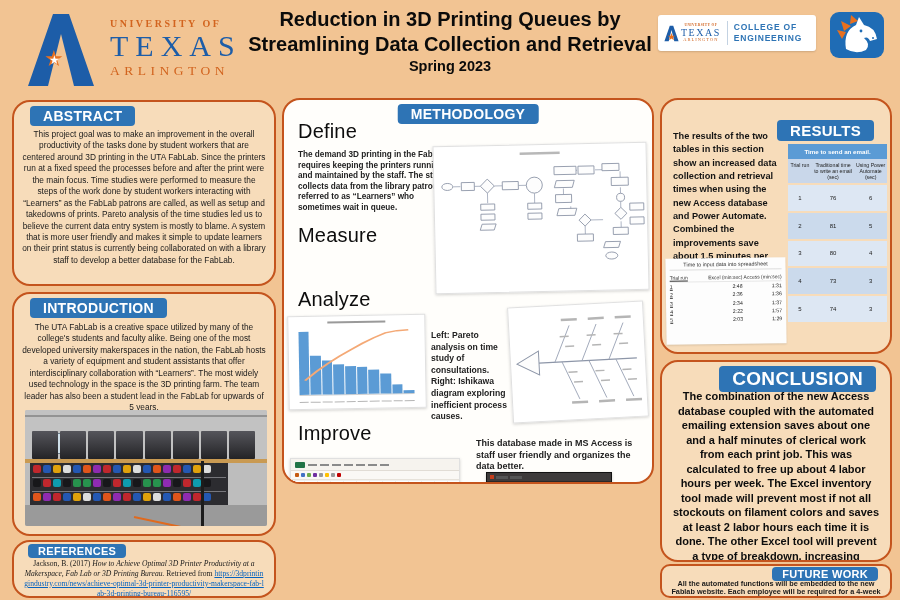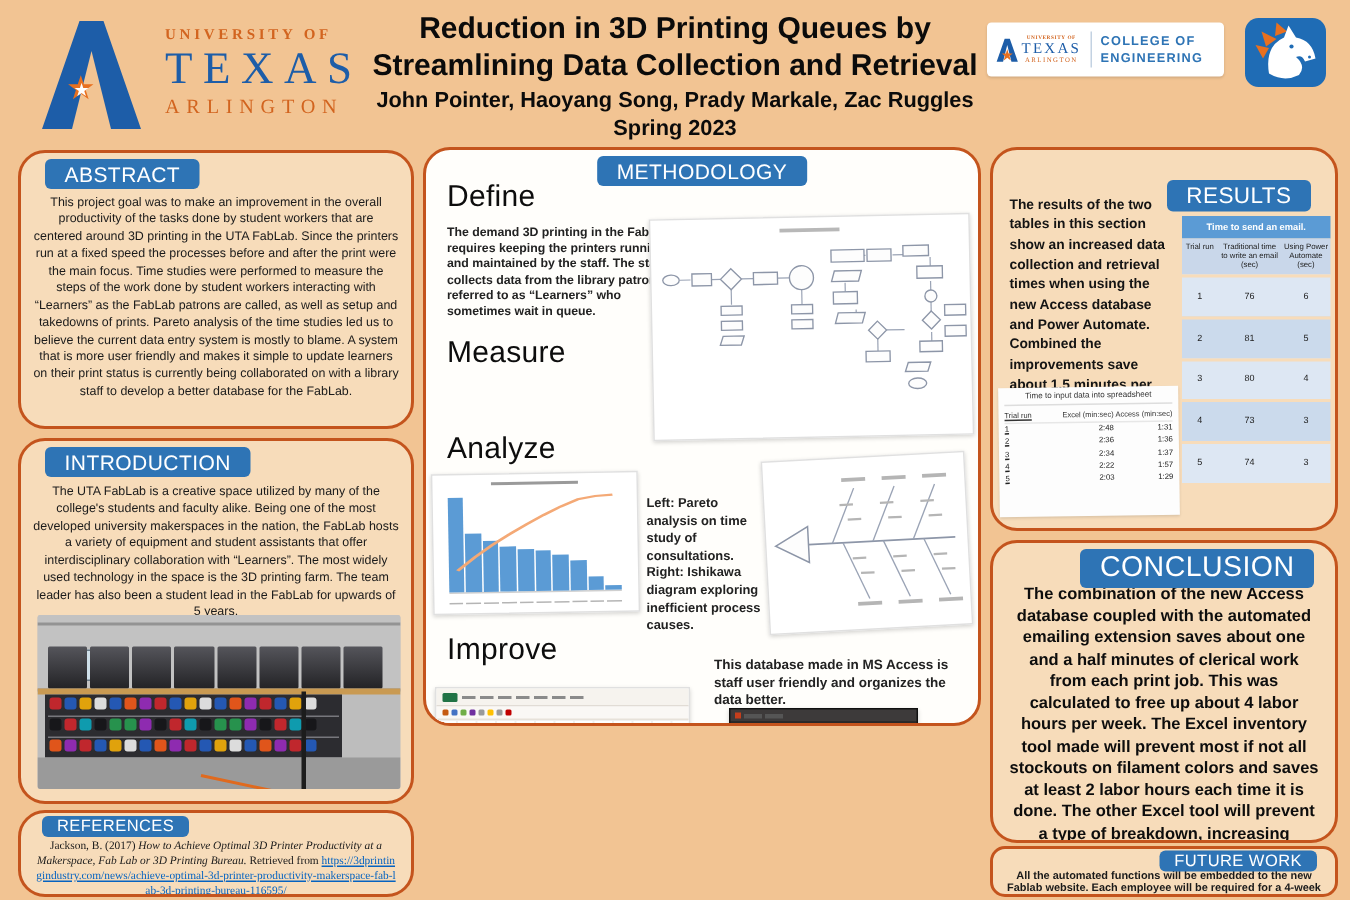--- a/index.html
+++ b/index.html
@@ -1,20 +1,20 @@
 <!DOCTYPE html>
 <html><head>
 <meta charset="utf-8">
 <style>
   html,body{margin:0;padding:0;}
   .page{position:relative;width:900px;height:600px;background:#f2c493;font-family:"Liberation Sans",sans-serif;overflow:hidden;}
   .panel{position:absolute;border:2px solid #c4541d;border-radius:18px;box-sizing:border-box;overflow:hidden;}
   .cream{background:#f7dcba;}
   .whitebg{background:#fffefb;}
-  .badge{position:absolute;background:#2e74b5;color:#fff;font-weight:normal;padding:2px 13px;border-radius:4px;font-size:14px;letter-spacing:.3px;z-index:5;white-space:nowrap;}
+  .badge{position:absolute;background:#2e74b5;color:#fff;font-weight:bold;padding:2px 13px;border-radius:4px;font-size:14px;letter-spacing:.3px;z-index:5;white-space:nowrap;}
   .badge.small{font-size:11px;padding:1px 10px;}
 
   
   .uta-logo{position:absolute;left:20px;top:8px;width:230px;height:84px;}
   .amark{position:absolute;left:6px;top:4px;width:70px;height:76px;}
   .star-outer{position:absolute;left:24px;top:40px;font-size:22px;color:#e8701f;line-height:1;}
   .star-inner{position:absolute;left:29px;top:46px;font-size:12px;color:#fff;line-height:1;}
   .uta-text{position:absolute;left:90px;top:10px;font-family:"Liberation Serif",serif;}
   .uta-l1{font-size:10px;color:#d2641f;letter-spacing:2.5px;font-weight:bold;}
   .uta-l2{font-size:30px;color:#1d5da8;letter-spacing:7px;line-height:1.1;}
@@ -172,21 +172,20 @@
     <span class="star-inner">★</span>
     <div class="uta-text">
       <div class="uta-l1">UNIVERSITY OF</div>
       <div class="uta-l2">TEXAS</div>
       <div class="uta-l3">ARLINGTON</div>
     </div>
   </div>
 
   <div class="title-block">
     <div class="title-main">Reduction in 3D Printing Queues by Streamlining Data Collection and Retrieval</div>
-    <div class="title-authors">John Pointer, Haoyang Song, Prady Markale, Zac Ruggles</div>
     <div class="title-term">Spring 2023</div>
   </div>
 
   <div class="coe-badge">
     <svg width="15" height="17" viewBox="0 0 70 76">
       <path d="M2 74 L27 2 L43 2 L68 74 L48 74 L35 22 L22 74 Z" fill="#1d5da8"></path>
       <path d="M35 34 L39 48 L52 48 L42 56 L46 70 L35 61 L24 70 L28 56 L18 48 L31 48 Z" fill="#e8701f"></path>
     </svg>
     <div class="coe-mini-text">
       <div class="coe-mini-l1">UNIVERSITY OF</div>

